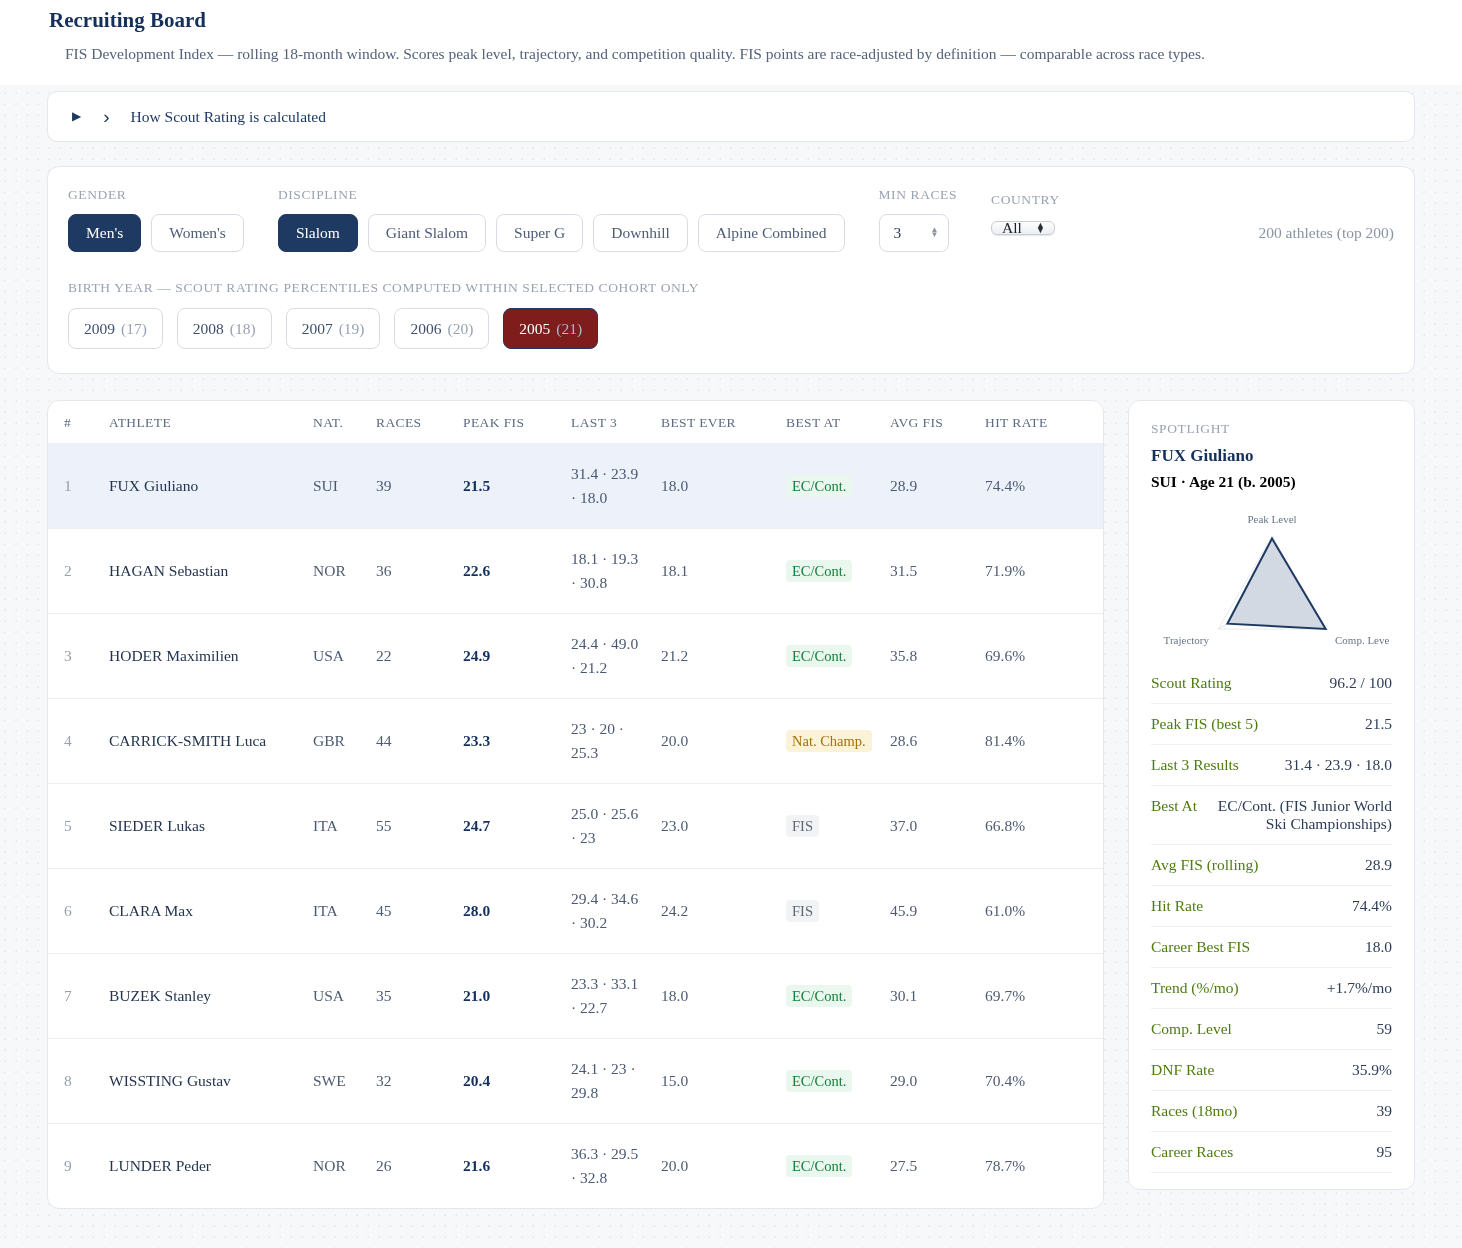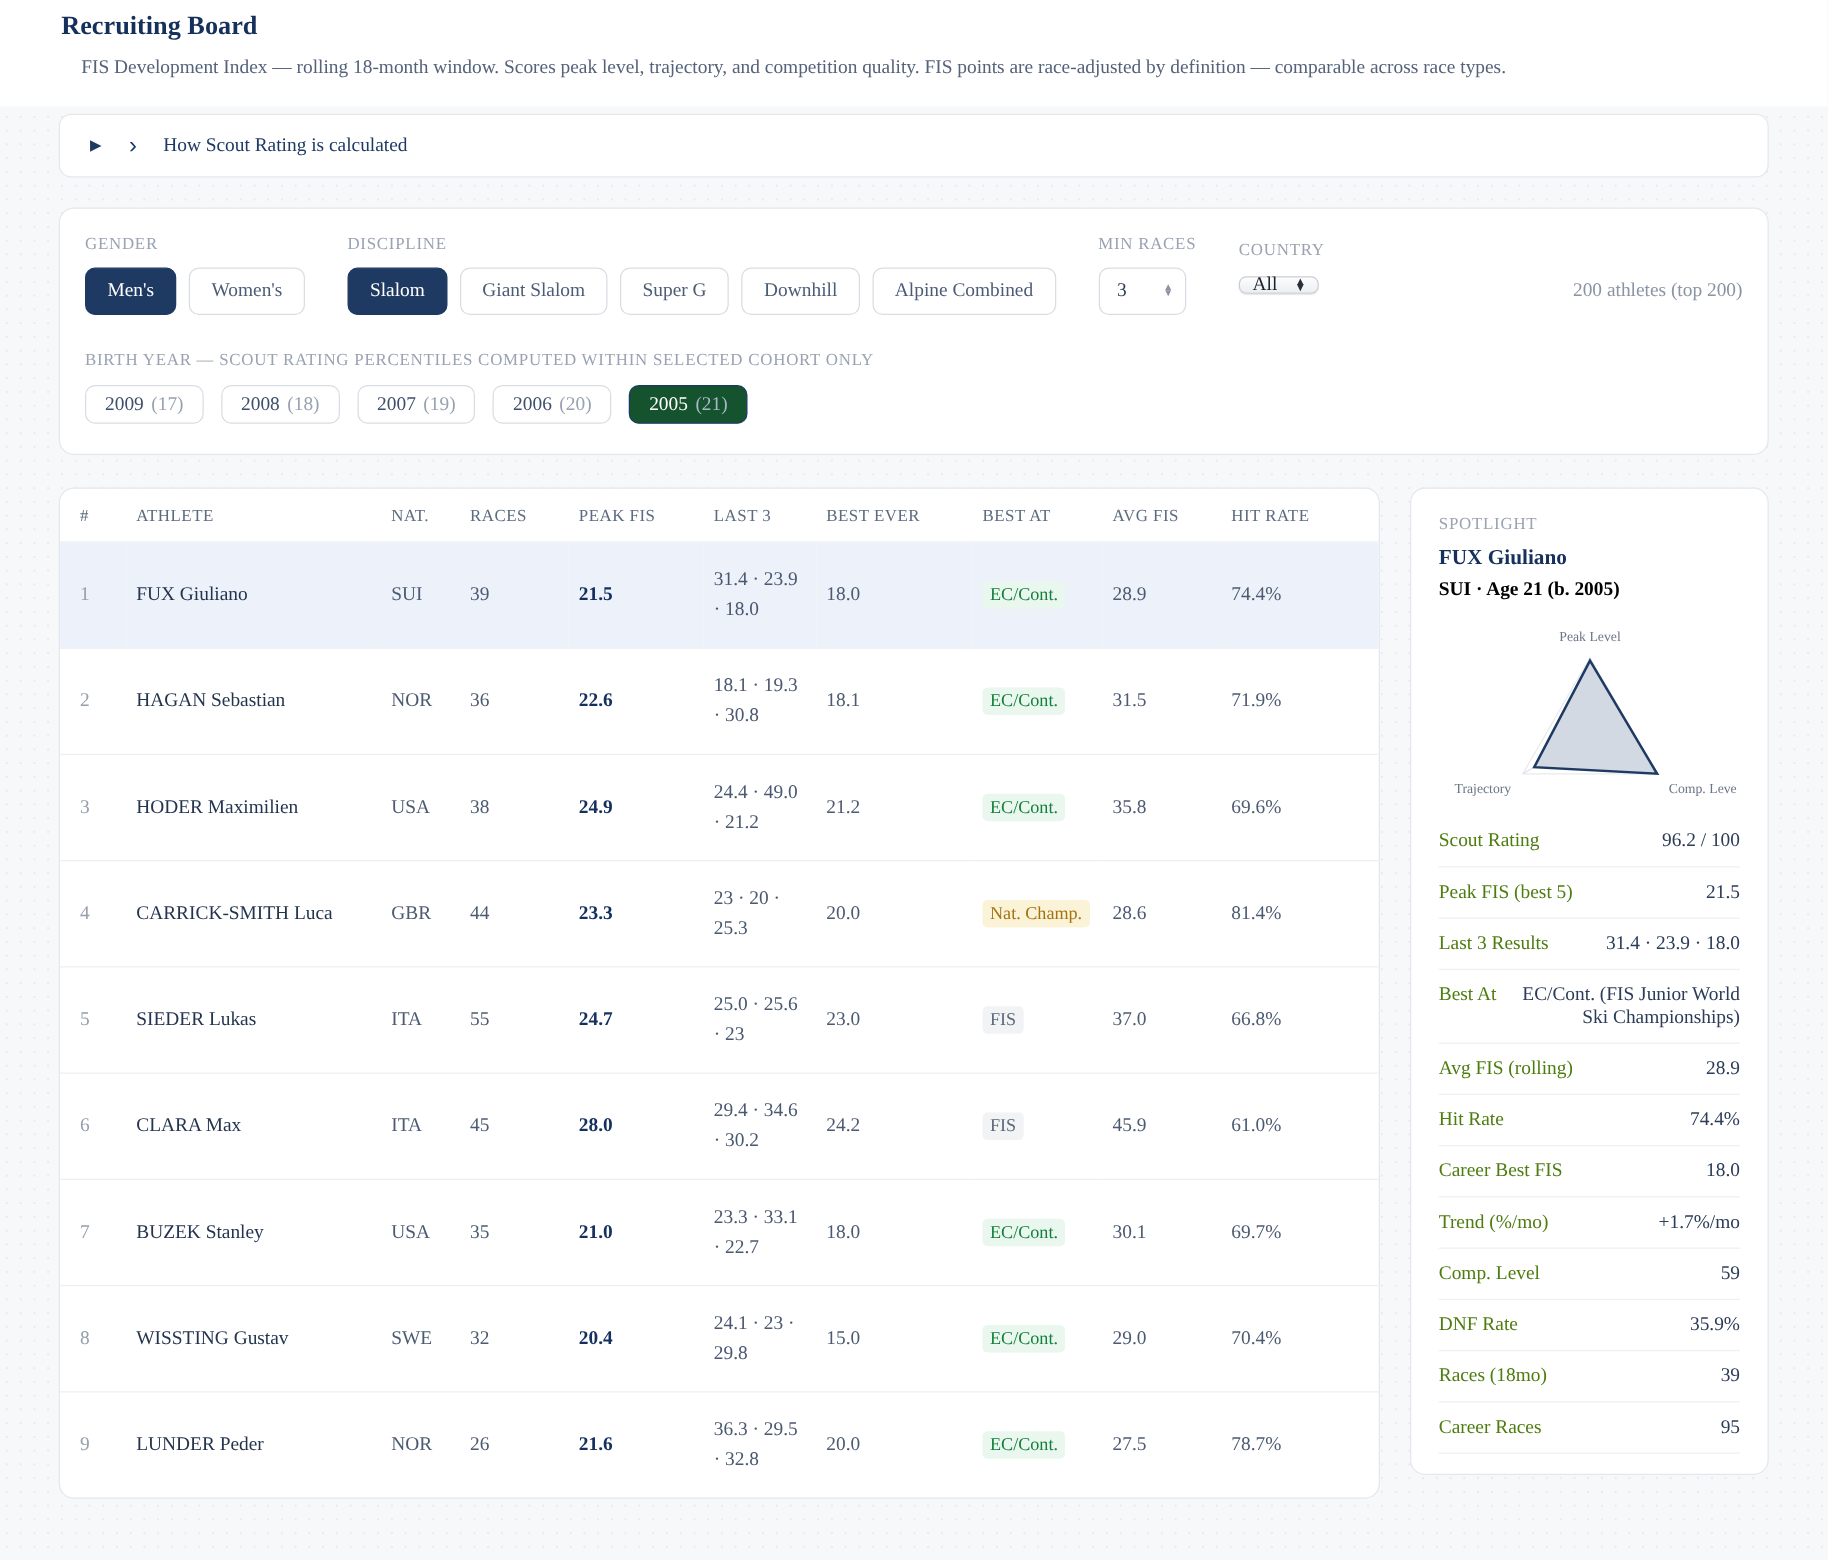--- a/index.html
+++ b/index.html
@@ -38,25 +38,25 @@
   .stepper { margin-left:auto; display:flex; flex-direction:column; line-height:.62; color:#8b93a0; font-size:8px; cursor:pointer; }
   .country-group { padding-top:5px; }
   .select-box { height:14px; padding:0 9px 0 10px; border-radius:6px; border:1px solid #c9cdd4;
     background:linear-gradient(#fdfdfe,#eceef1); box-shadow:0 1px 1px rgba(0,0,0,.1);
     display:inline-flex; align-items:center; gap:14px; cursor:pointer; margin-top:2px; }
   .select-value { font-size:15.5px; color:#19202b; }
   .select-arrows { display:flex; flex-direction:column; line-height:.58; font-size:9px; color:#2a2f38; }
   .athlete-count { margin-left:auto; align-self:center; margin-top:26px; font-size:15.5px; color:#8a94a4; }
   .birth-block { margin-top:28px; }
   .chip-row { display:flex; gap:14px; margin-top:12px; }
-  .chip { height:31px; padding:0 15px; border-radius:8px; border:1px solid #d9dde3; background:#fff;
+  .chip { height:41px; padding:0 15px; border-radius:8px; border:1px solid #d9dde3; background:#fff;
     font-size:15.5px; font-family:inherit; cursor:pointer; display:flex; align-items:center; gap:6px; }
   .chip .year { color:#3f4f6b; }
   .chip .count { color:#98a2b2; }
-  .chip.selected { background:#14532d; border-color:#1e3a63; }
+  .chip.selected { background:#7f1d1d; border-color:#1e3a63; }
   .chip.selected .year { color:#fff; }
   .chip.selected .count { color:#aab6ca; }
 
   
   .main-grid { display:flex; gap:24px; margin-top:26px; align-items:flex-start; }
   .table-card { flex:1; overflow:hidden; }
   table { width:100%; border-collapse:collapse; table-layout:fixed; }
   th { padding:14px 8px 12px; text-align:left; font-size:13.5px; font-weight:normal;
     color:#5d6b80; letter-spacing:.4px; white-space:nowrap; }
   th:first-child, td:first-child { padding-left:16px; }
@@ -215,21 +215,21 @@
               <td class="last3">18.1 · 19.3 · 30.8</td>
               <td class="best-ever">18.1</td>
               <td class="best-at"><span class="badge ec">EC/Cont.</span></td>
               <td class="avg">31.5</td>
               <td class="hit">71.9%</td>
             </tr>
             <tr class="">
               <td class="rank">3</td>
               <td class="athlete">HODER Maximilien</td>
               <td class="nat">USA</td>
-              <td class="races">38</td>
+              <td class="races">22</td>
               <td class="peak">24.9</td>
               <td class="last3">24.4 · 49.0 · 21.2</td>
               <td class="best-ever">21.2</td>
               <td class="best-at"><span class="badge ec">EC/Cont.</span></td>
               <td class="avg">35.8</td>
               <td class="hit">69.6%</td>
             </tr>
             <tr class="">
               <td class="rank">4</td>
               <td class="athlete">CARRICK-SMITH Luca</td>

